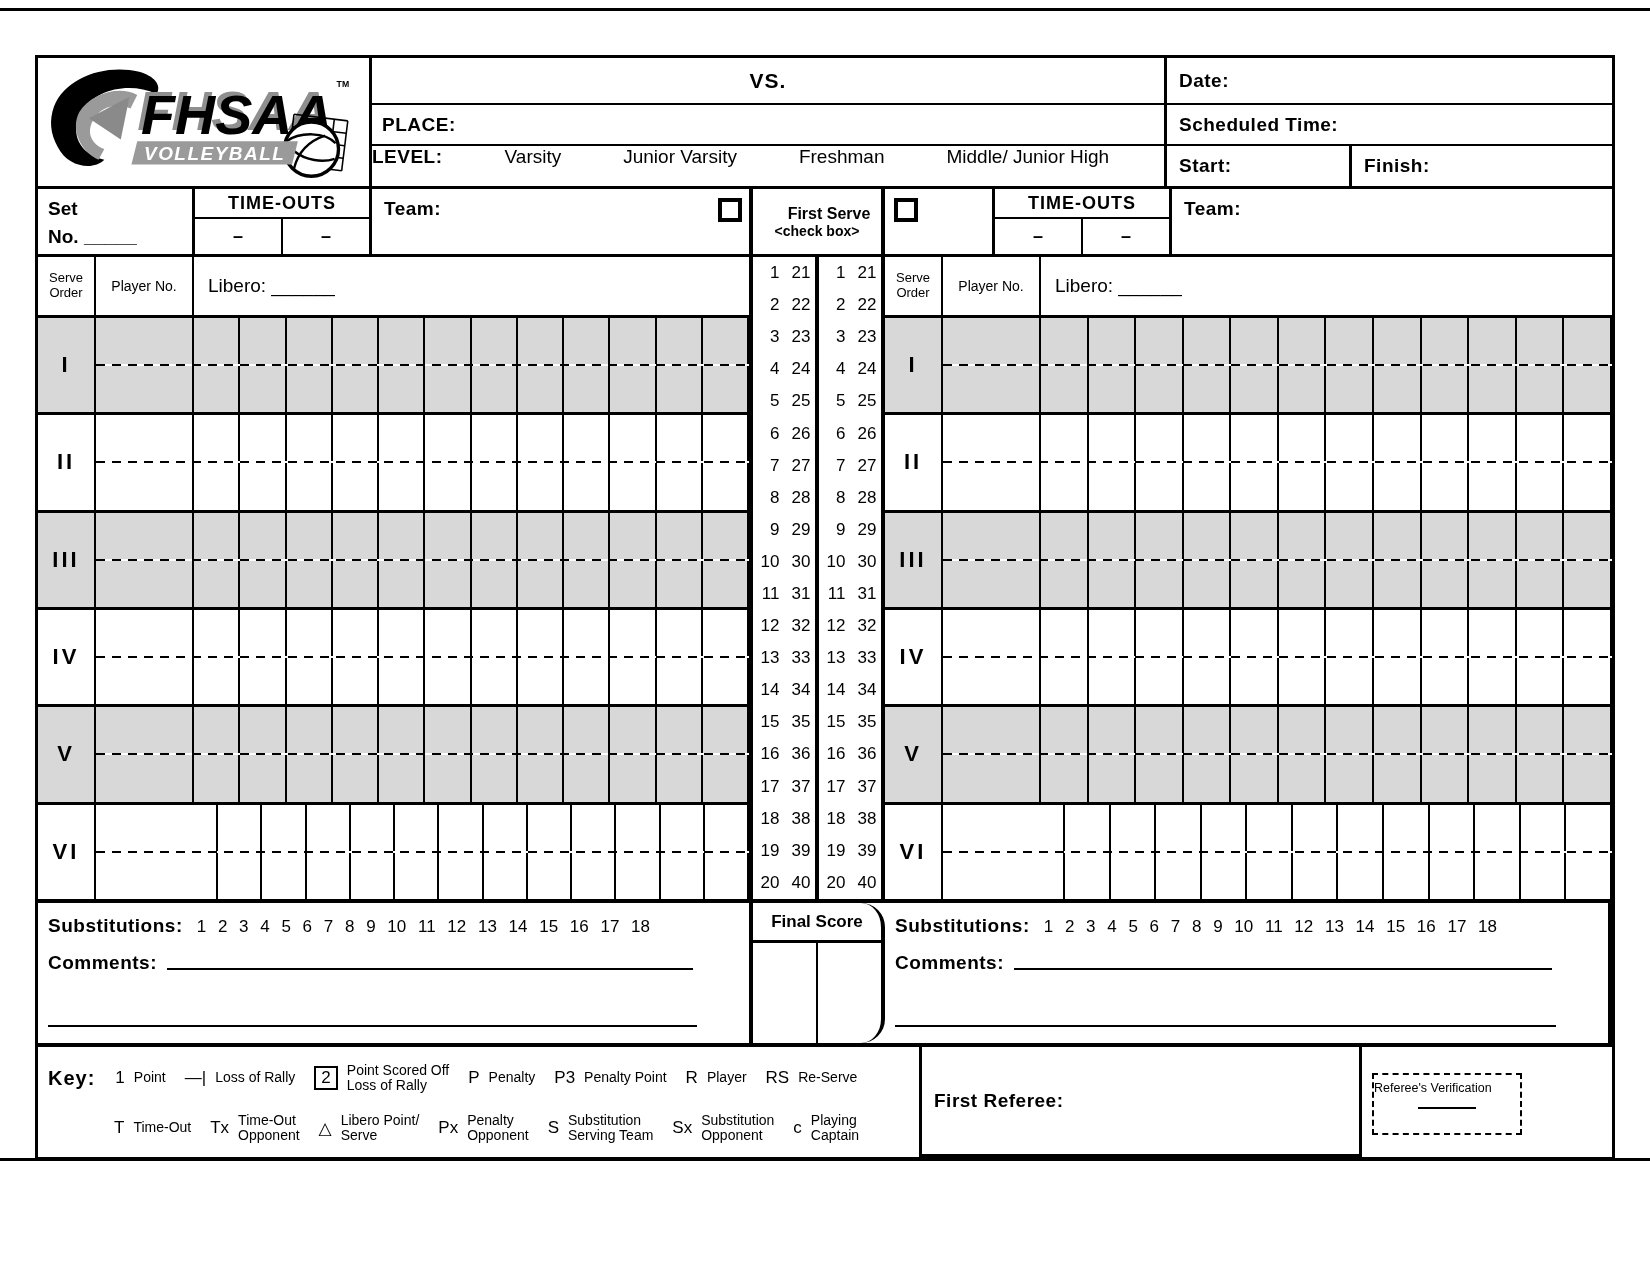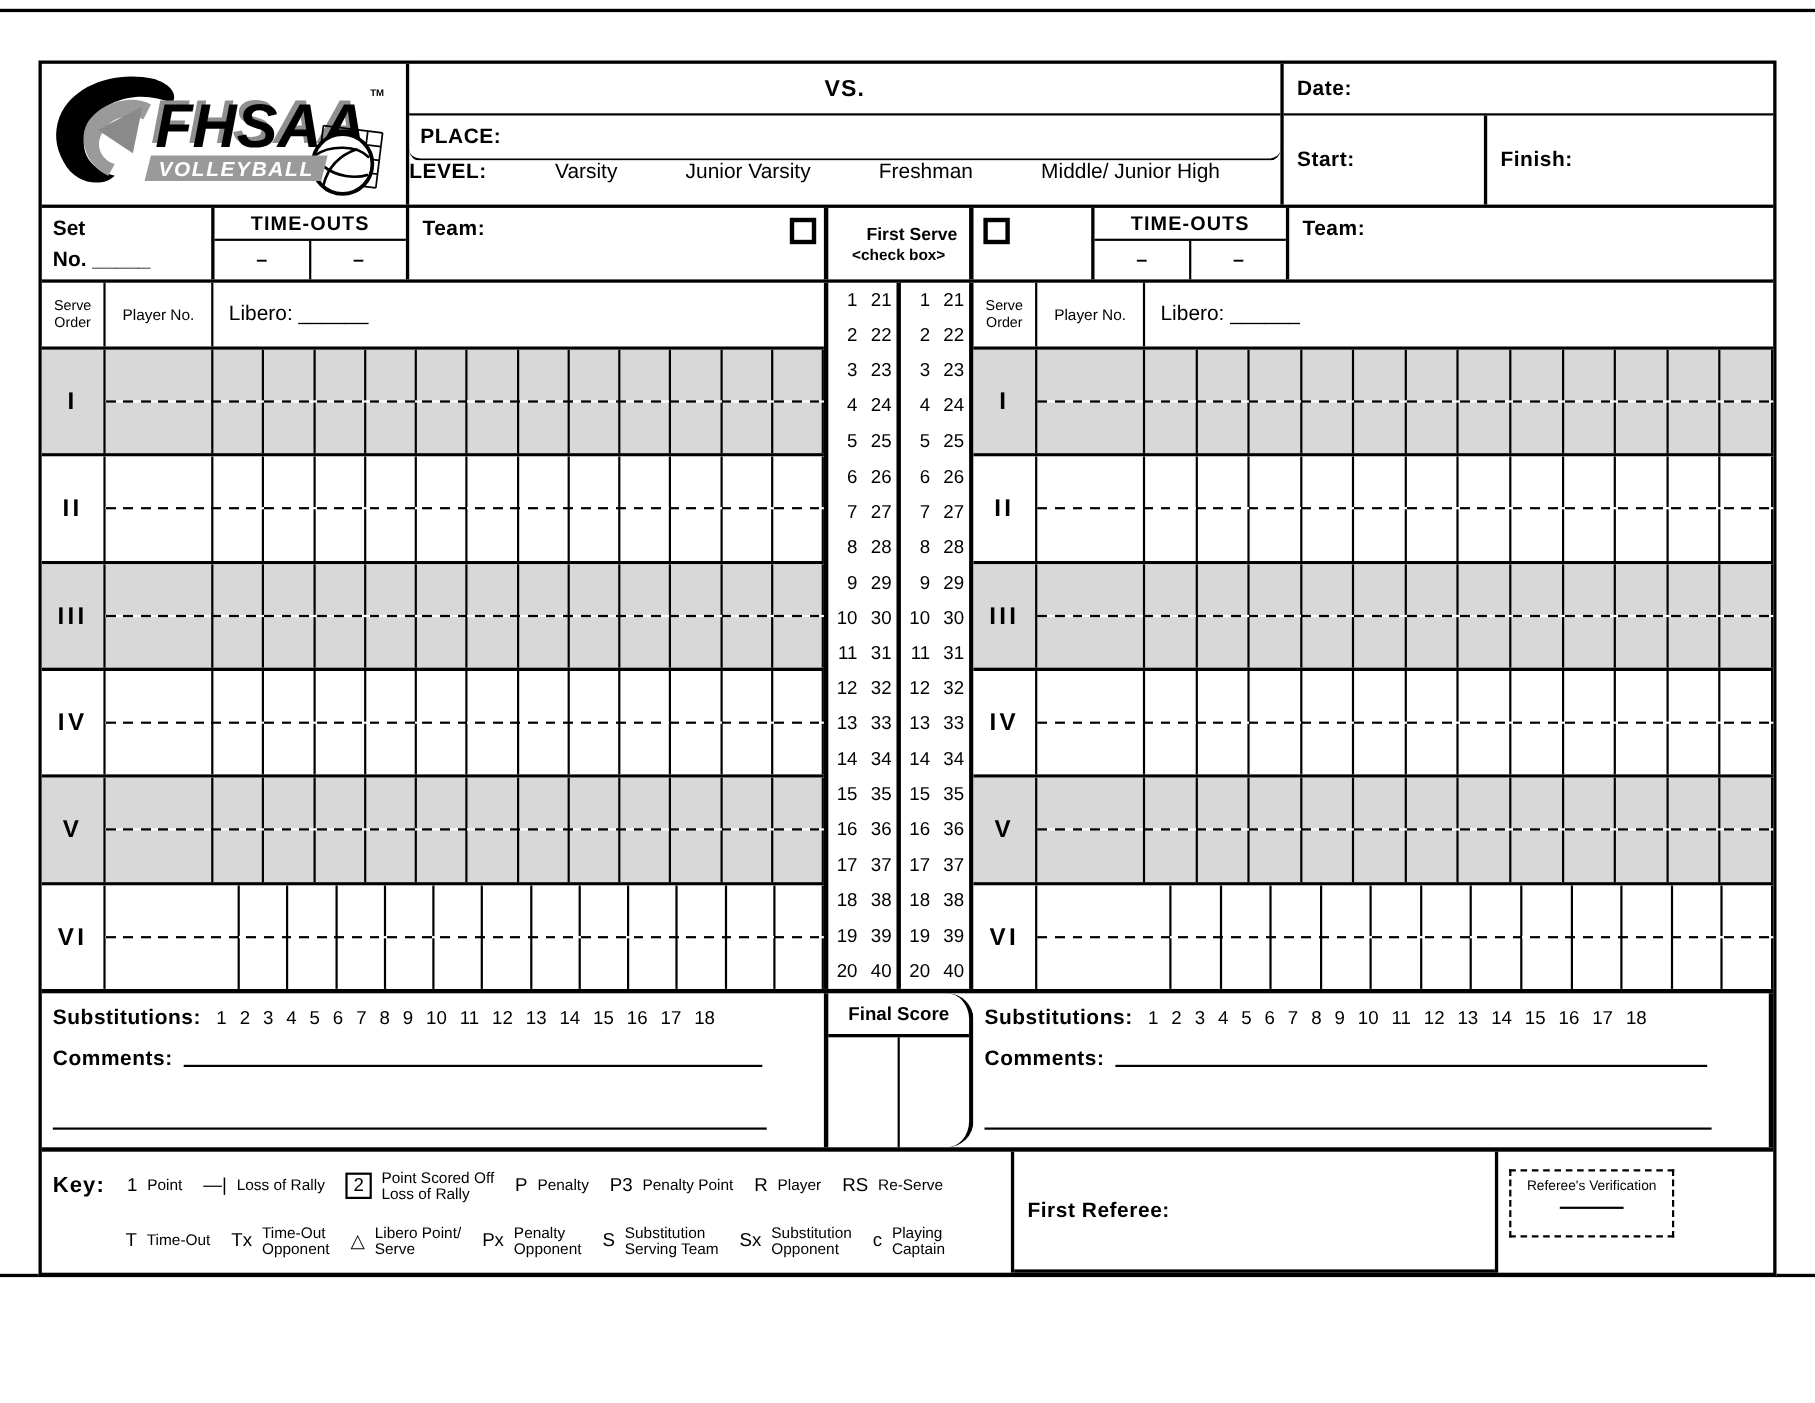--- a/index.html
+++ b/index.html
@@ -10,21 +10,21 @@
   #bottom-rule { top:1158px; }
 
   .frame { position:absolute; left:35px; top:55px; width:1580px; height:1105px; border:3px solid #000; display:flex; flex-direction:column; background:#fff; }
   .band { display:flex; width:100%; }
 
   
   .header-band { height:131px; border-bottom:3px solid #000; }
   .logo-cell { width:334px; border-right:3px solid #000; display:flex; align-items:center; justify-content:center; }
   .head-mid { width:795px; border-right:3px solid #000; display:flex; flex-direction:column; }
   .vs-row { height:47px; border-bottom:2px solid #000; display:flex; align-items:center; justify-content:center; font-weight:bold; font-size:21px; letter-spacing:1px; }
-  .place-row { height:41px; border-bottom:2px solid #000; display:flex; align-items:center; padding:0 10px;border-radius:10px; }
+  .place-row { height:41px; border-bottom:2px solid #000; display:flex; align-items:center; padding:0 10px; }
   .level-row { flex:1; display:flex; align-items:flex-start; padding:0 0; font-size:19px; }
   .lbl { font-weight:bold; font-size:19px; letter-spacing:0.5px; }
   .fill { flex:1; height:100%; }
   .level-opt { margin-left:62px; }
   .head-right { flex:1; display:flex; flex-direction:column; }
   .date-row { height:47px; border-bottom:2px solid #000; display:flex; align-items:center; padding:0 12px; }
   .sched-row { height:41px; border-bottom:2px solid #000; display:flex; align-items:center; padding:0 12px; }
   .startfin-row { flex:1; display:flex; }
   .start-cell { width:185px; border-right:3px solid #000; display:flex; align-items:center; padding:0 12px; }
   .finish-cell { flex:1; display:flex; align-items:center; padding:0 12px; }
@@ -96,21 +96,21 @@
   .key-row2 { margin-left:66px; }
   .key-title { font-weight:bold; font-size:20px; margin-right:20px; letter-spacing:1px; }
   .key-item { display:flex; align-items:center; margin-right:19px; }
   .ksym { font-size:17px; margin-right:9px; white-space:nowrap; }
   .kbox { border:2px solid #000; padding:0 5px; }
   .klabel { font-size:14px; line-height:1.1; white-space:pre-line; }
   .ref-cell { width:440px; border-right:3px solid #000; display:flex; flex-direction:column; }
   .ref-row { flex:1; display:flex; align-items:center; padding-left:12px; }
   .ref-row:first-child { border-bottom:3px solid #000; }
   .verif-cell { flex:1; position:relative; }
-  .verif-box { position:absolute; left:10px; top:16px; width:150px; height:62px; border:2px dashed #000; text-align:center; padding-top:6px; font-size:12.5px; }
+  .verif-box { position:absolute; left:10px; top:26px; width:150px; height:62px; border:2px dashed #000; padding-top:6px; font-size:12.5px; }
   .verif-line { width:58px; border-bottom:2px solid #000; margin:12px auto 0 auto; }
 </style>
 </head>
 <body>
 
 <div class="rule" id="top-rule"></div>
 <div class="rule" id="bottom-rule"></div>
 
 <div class="frame">
 
@@ -154,20 +154,24 @@
       <div class="level-row">
         <span class="lbl">LEVEL:</span>
         <span id="level-options"><span class="level-opt">Varsity</span><span class="level-opt">Junior Varsity</span><span class="level-opt">Freshman</span><span class="level-opt">Middle/ Junior High</span></span>
       </div>
     </div>
     <div class="head-right">
       <div class="date-row">
         <span class="lbl">Date:</span>
         <span class="fill"></span>
       </div>
+      <div class="sched-row">
+        <span class="lbl">Scheduled Time:</span>
+        <span class="fill"></span>
+      </div>
       <div class="startfin-row">
         <div class="start-cell">
           <span class="lbl">Start:</span>
           <span class="fill"></span>
         </div>
         <div class="finish-cell">
           <span class="lbl">Finish:</span>
           <span class="fill"></span>
         </div>
       </div>

